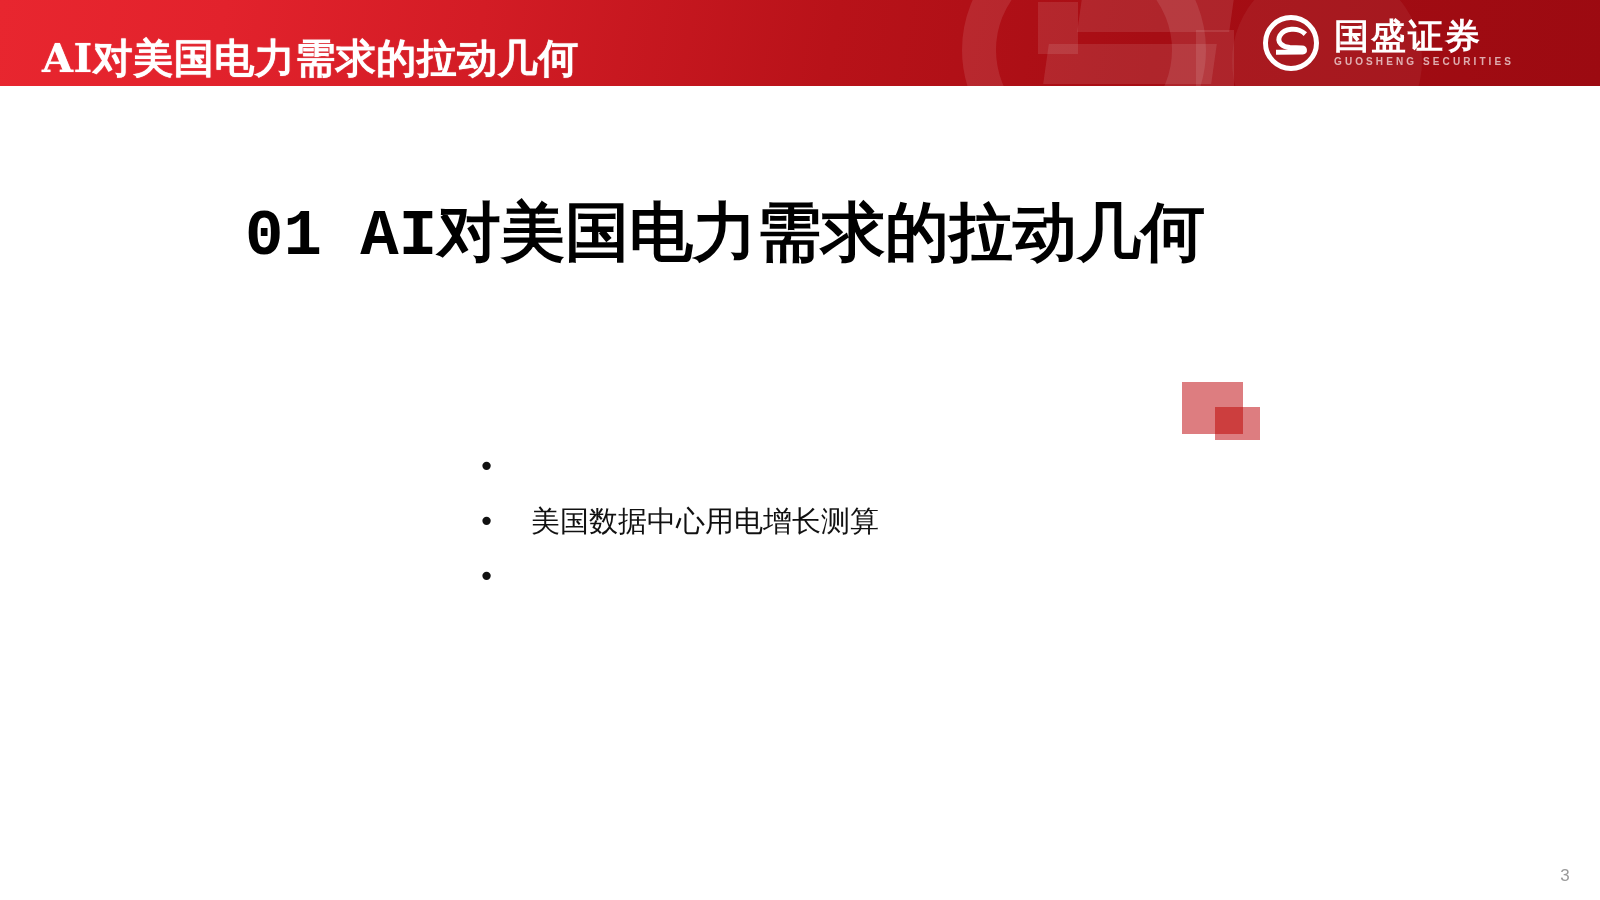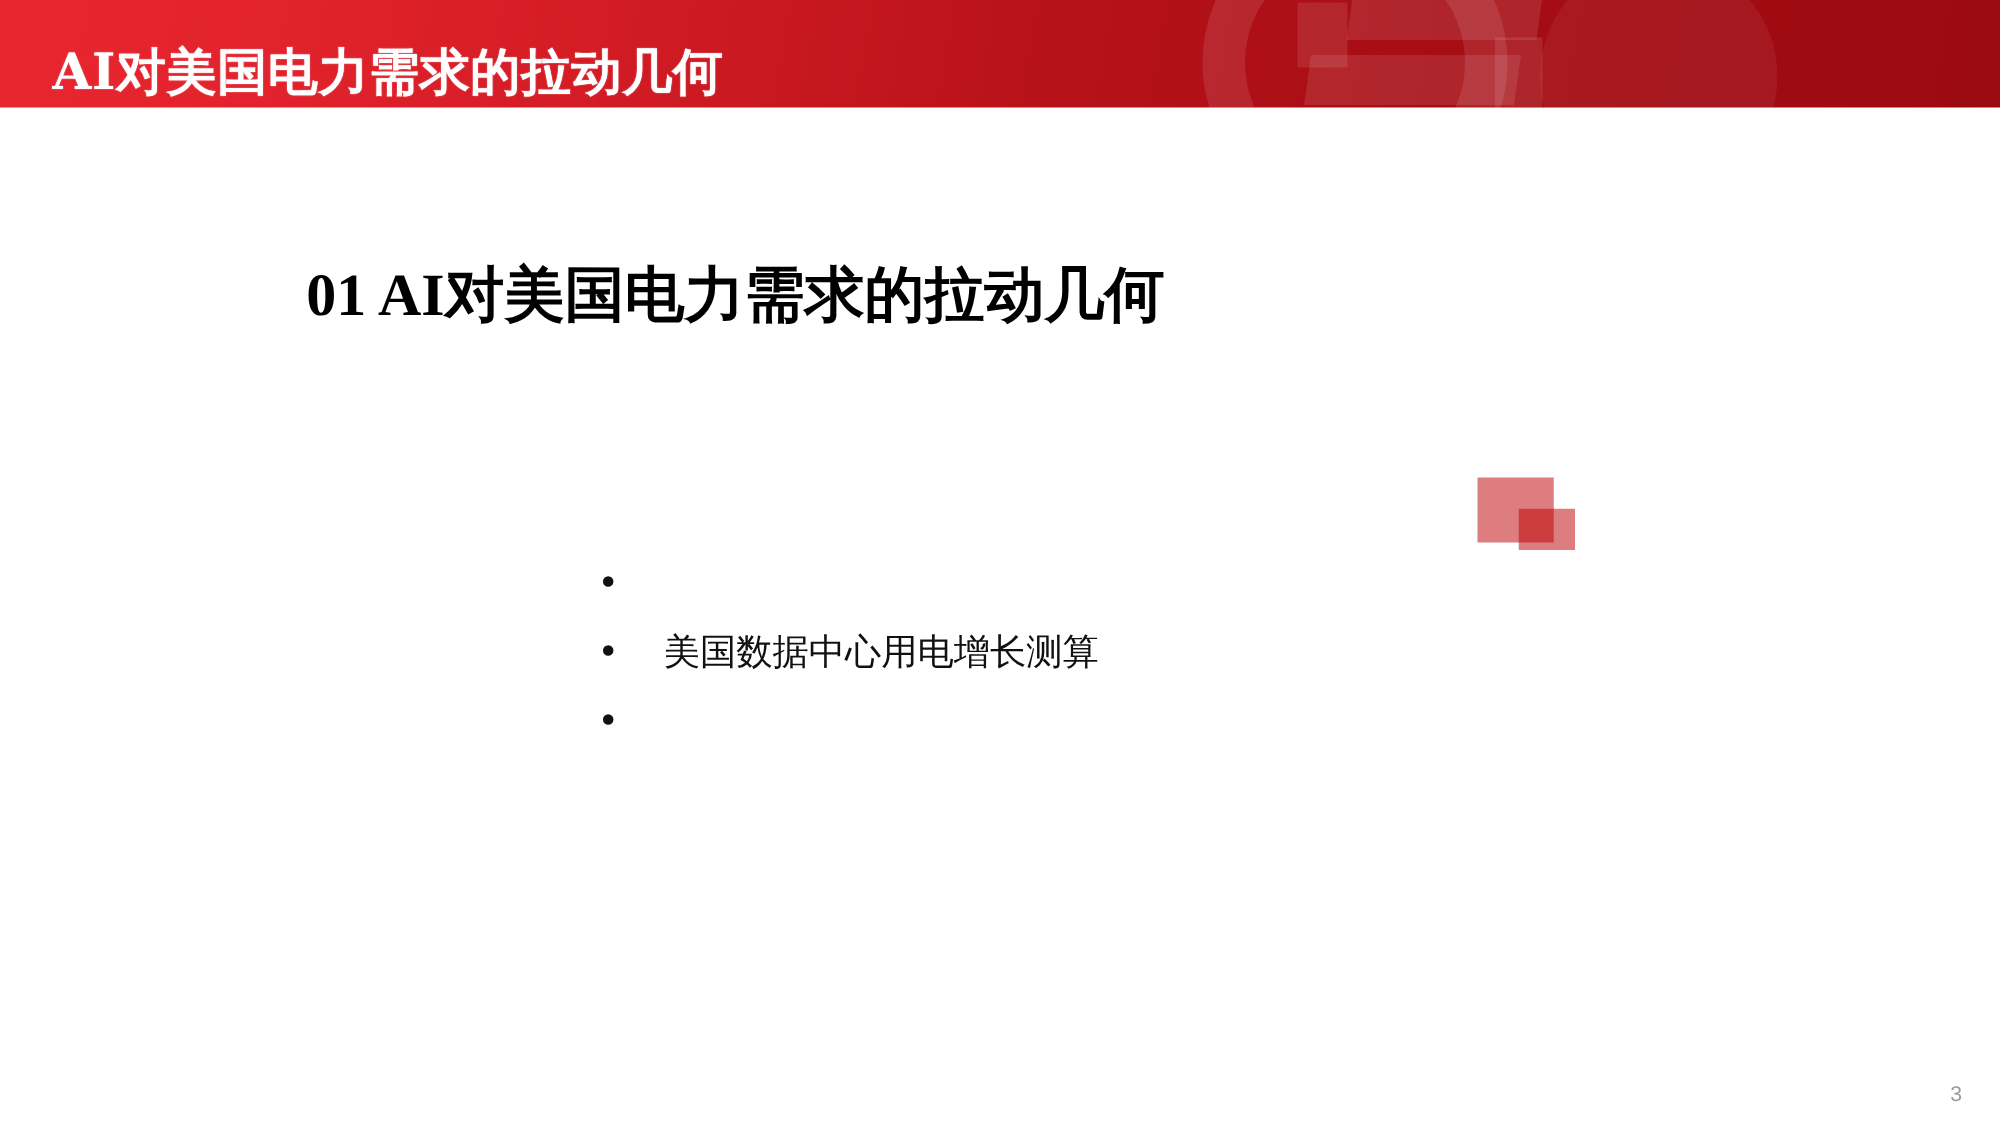--- a/index.html
+++ b/index.html
@@ -143,22 +143,22 @@
     color: rgba(255,255,255,0.66);
     line-height: 14px;
     white-space: nowrap;
   }
 
   
   .main-title {
     position: absolute;
     left: 245px;
     top: 196px;
-    font-family: Liberation Serif, serif;
-    font-size: 48px;
+    font-family: Liberation Mono, monospace;
+    font-size: 64px;
     font-weight: 700;
     color: #000000;
     letter-spacing: 0px;
     white-space: nowrap;
     line-height: 82px;
   }
 
   .bullet-list {
     position: absolute;
     left: 478px;
@@ -240,20 +240,32 @@
 
     <div class="wm-blob"></div>
     <div class="wm-ring"></div>
     <div class="wm-s3"></div>
     <div class="wm-s1"></div>
     <div class="wm-s2"></div>
     <div class="wm-s4"></div>
 
     <div class="header-title">AI对美国电力需求的拉动几何</div>
 
+    <div class="logo">
+      <div class="logo-mark">
+        <svg viewBox="0 0 58 58" width="58" height="58" aria-hidden="true">
+          <circle cx="29" cy="29" r="25.5" fill="none" stroke="#ffffff" stroke-width="5"></circle>
+          <path d="M41.5 18.5 C36 13.5 22.5 14 18 21.5 C14 28.5 21 33 28 33.5 L40 34 C43 34.2 43.4 37.6 40.4 38 L16.5 38.2" fill="none" stroke="#ffffff" stroke-width="5" stroke-linecap="square"></path>
+        </svg>
+      </div>
+      <div class="logo-text">
+        <div class="logo-cn">国盛证券</div>
+        <div class="logo-en">GUOSHENG SECURITIES</div>
+      </div>
+    </div>
   </div>
 
   <div class="main-title">01  AI对美国电力需求的拉动几何</div>
 
   <div class="deco">
     <div class="deco-sq-a"></div>
     <div class="deco-sq-b"></div>
     <div class="deco-sq-overlap"></div>
   </div>
 

